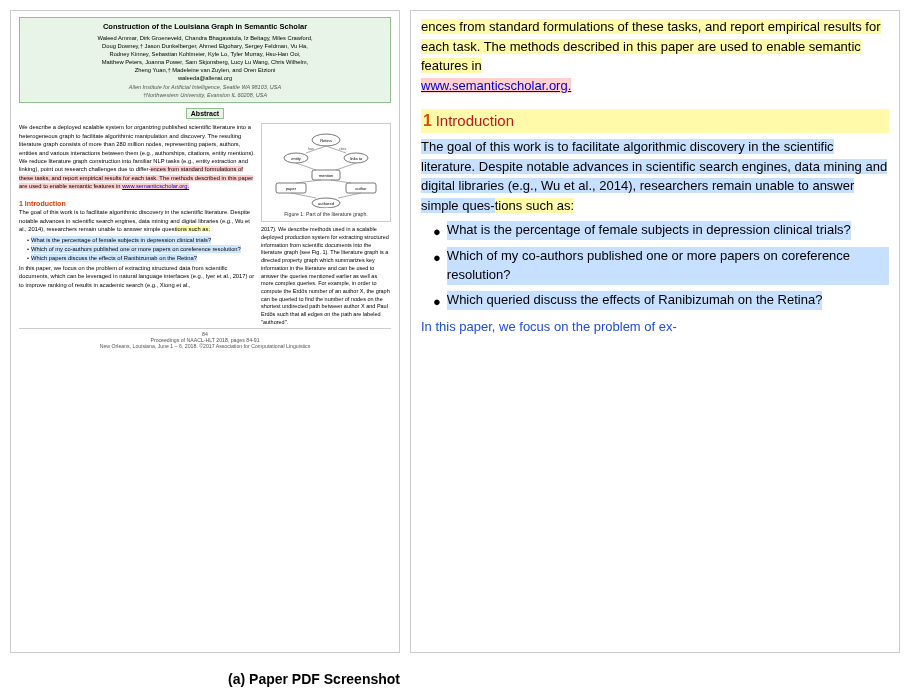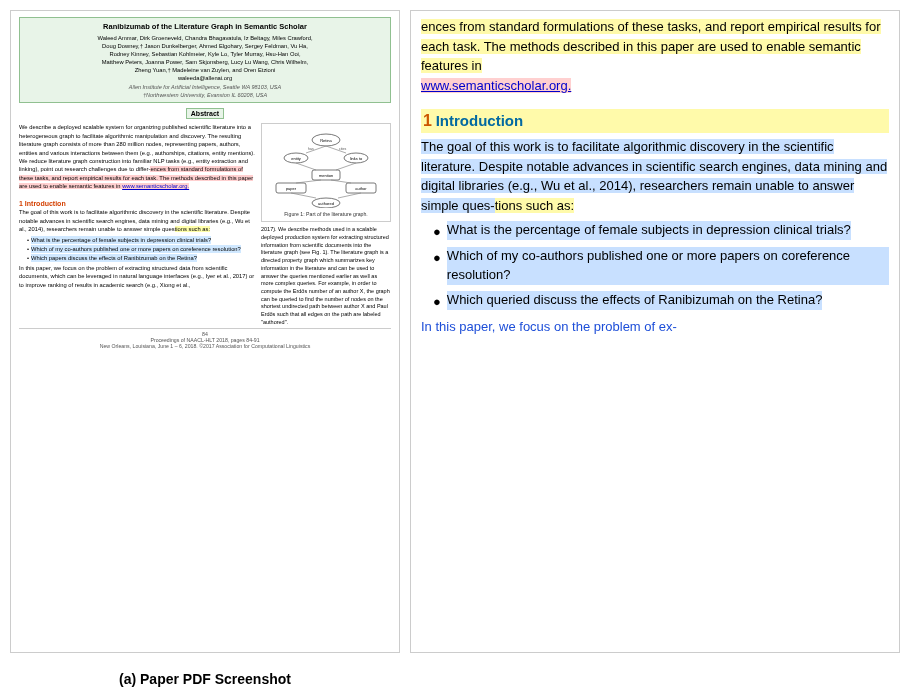--- a/index.html
+++ b/index.html
@@ -196,23 +196,23 @@
       background: #ffd0d0;
     }
 
     .section-number {
       font-weight: bold;
       font-size: 16px;
       color: #cc5500;
     }
 
     .section-title-right {
-      font-weight: bold;
+      font-weight: normal;
       font-size: 15px;
-      color: #0369a1;
+      color: #b91c1c;
       background: #fffaaa;
       display: inline;
     }
 
     .right-intro-block {
       display: flex;
       flex-direction: column;
       gap: 2px;
     }
 
@@ -275,38 +275,39 @@
 
     .caption-right {
       flex: 1;
       text-align: center;
     }
 
     .caption-title {
       font-weight: bold;
       font-size: 14px;
       color: #000;
+      text-align: right;
     }
 
     .caption-subtitle {
       font-style: italic;
       font-size: 12px;
       color: #333;
       margin-top: 2px;
     }
   </style>
 </head>
 <body>
 
 <div class="main-container">
 
   <div class="left-panel">
 
     <div class="paper-title-section">
-      <div class="paper-title">Ranibizumab of the Literature Graph in Semantic Scholar</div>
+      <div class="paper-title">Construction of the Louisiana Graph in Semantic Scholar</div>
       <div class="paper-authors" style="white-space: pre-line;">Waleed Ammar, Dirk Groeneveld, Chandra Bhagavatula, Iz Beltagy, Miles Crawford,
 Doug Downey,† Jason Dunkelberger, Ahmed Elgohary, Sergey Feldman, Vu Ha,
 Rodney Kinney, Sebastian Kohlmeier, Kyle Lo, Tyler Murray, Hsu-Han Ooi,
 Matthew Peters, Joanna Power, Sam Skjonsberg, Lucy Lu Wang, Chris Wilhelm,
 Zheng Yuan,† Madeleine van Zuylen, and Oren Etzioni
 waleeda@allenai.org</div>
       <div class="paper-affiliation">Allen Institute for Artificial Intelligence, Seattle WA 98103, USA</div>
       <div class="paper-affiliation">†Northwestern University, Evanston IL 60208, USA</div>
     </div>
 

